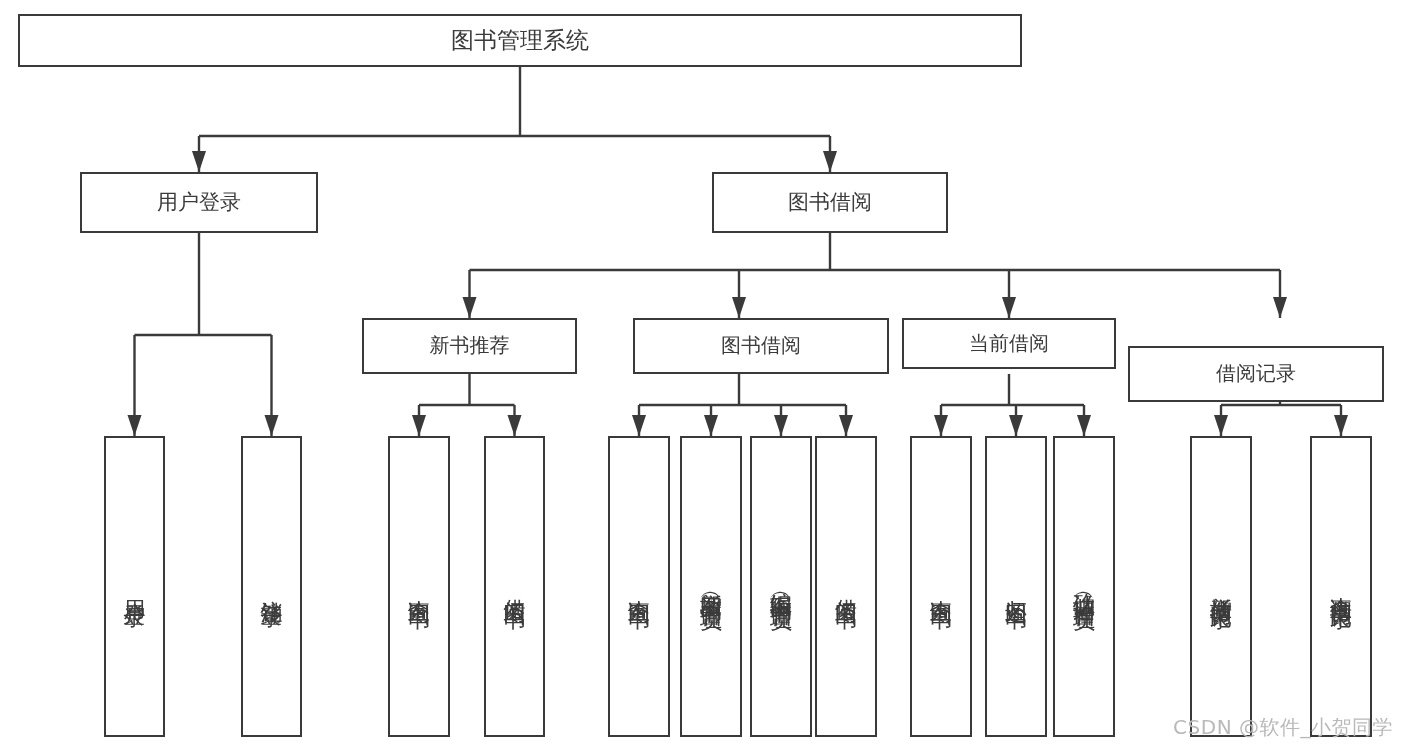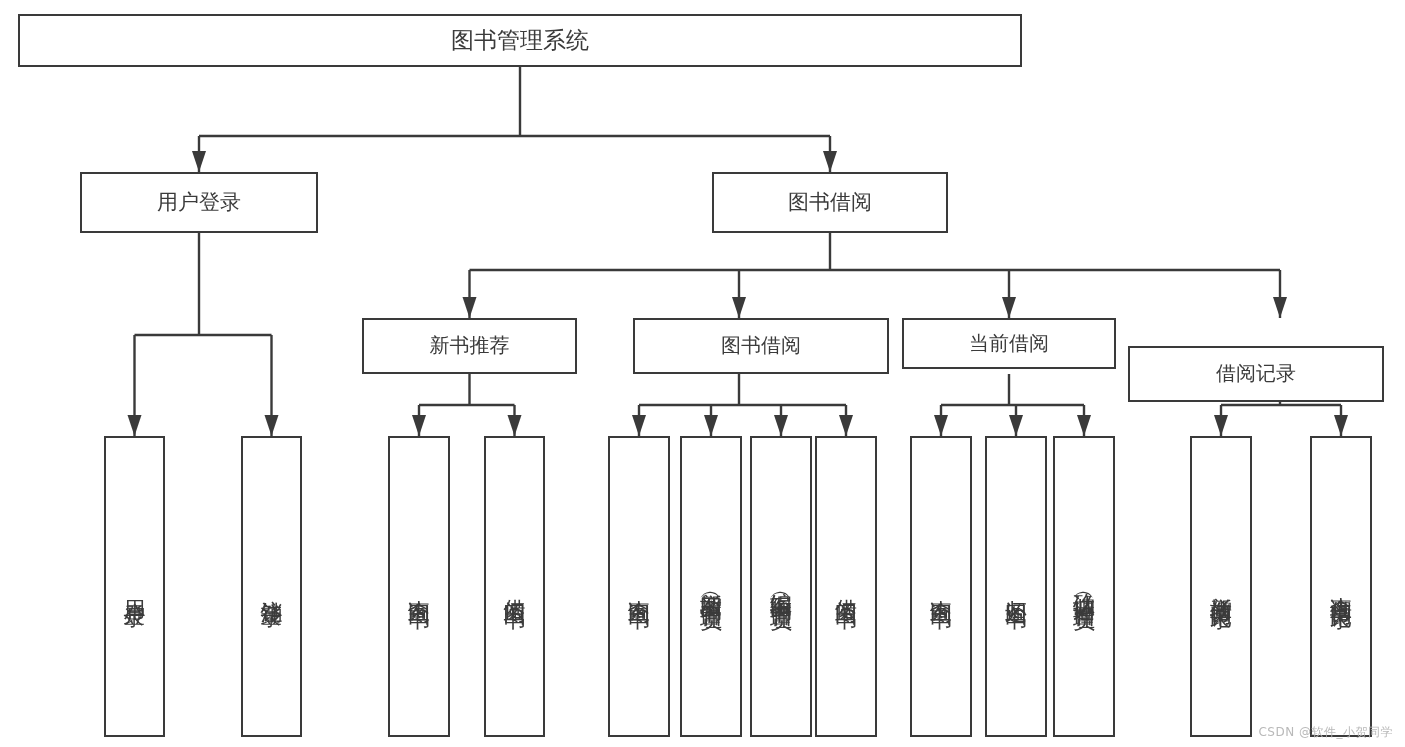--- a/index.html
+++ b/index.html
@@ -54,21 +54,21 @@
     stroke:#3a3a3a;
     stroke-width:2.4;
     fill:none;
   }
   #wires polygon{ fill:#3a3a3a; }
   
   .watermark{
     position:absolute;
     right:12px;
     bottom:6px;
-    font-size:12px;
+    font-size:20px;
     color:#b9b9b9;
     letter-spacing:0.5px;
     white-space:nowrap;
     user-select:none;
   }
 </style>
 </head>
 <body>
 
 <div id="canvas">

